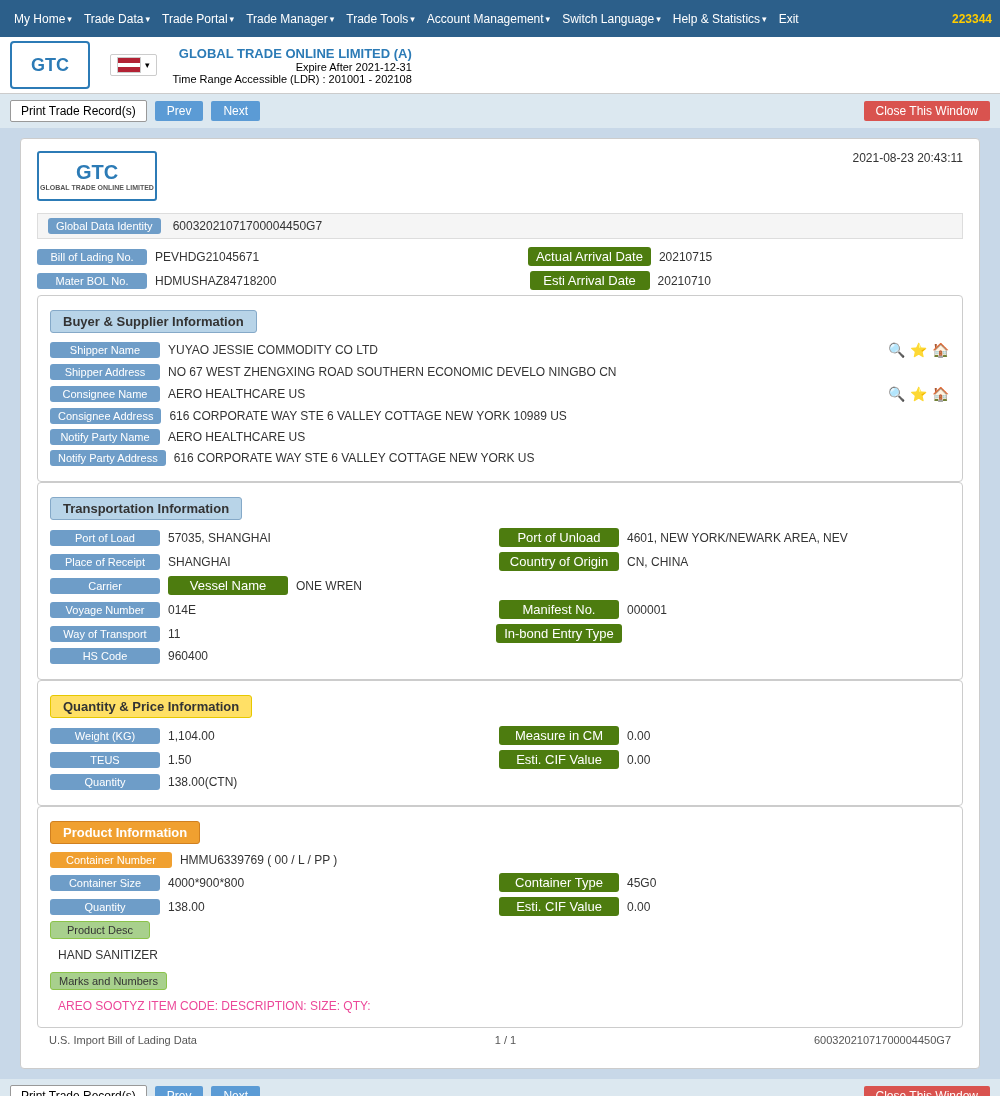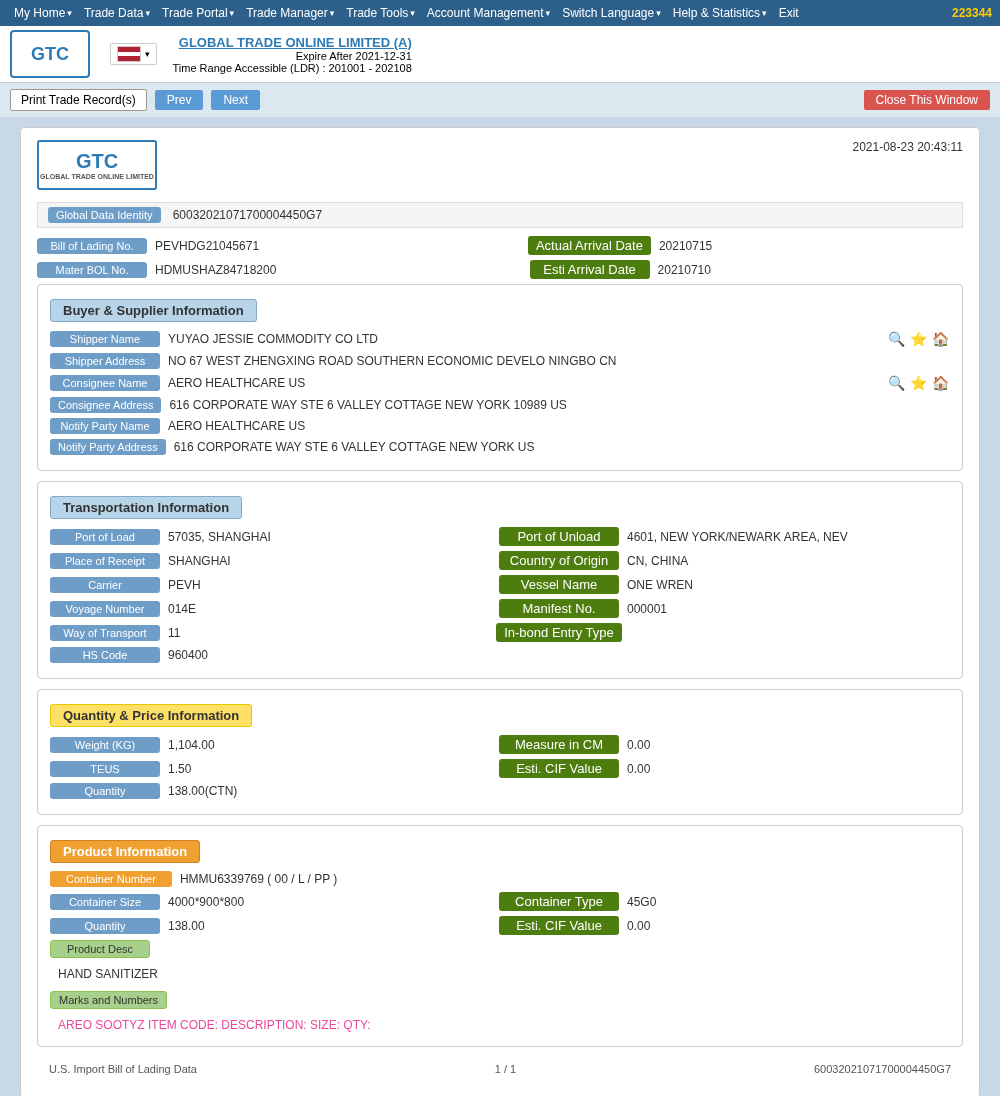--- a/index.html
+++ b/index.html
@@ -5,21 +5,21 @@
     * { box-sizing: border-box; margin: 0; padding: 0; }
     body { font-family: Arial, sans-serif; font-size: 12px; background: #c8d8e8; min-width: 1000px; }
 
     
     .top-nav {
       background: #2c5f8a;
       color: white;
       display: flex;
       align-items: center;
       padding: 0 8px;
-      height: 26px;
+      height: 37px;
       font-size: 12px;
     }
     .top-nav .nav-item { padding: 0 6px; cursor: pointer; display: flex; align-items: center; gap: 2px; }
     .top-nav .spacer { flex: 1; }
     .top-nav .user-id { color: #ffcc00; font-weight: bold; }
     .chevron { font-size: 9px; }
 
     
     .header-bar {
       background: white;
@@ -39,21 +39,21 @@
     .flag-select {
       display: flex; align-items: center; gap: 4px;
       border: 1px solid #ccc; padding: 2px 6px; cursor: pointer;
       margin-right: 16px; border-radius: 2px;
     }
     .flag { width: 24px; height: 16px; background: linear-gradient(180deg, #B22234 33%, white 33%, white 66%, #B22234 66%); position: relative; display: inline-block; border: 1px solid #ccc; }
     .title-area { flex: 1; }
     .title-area h2 { font-size: 16px; color: #333; }
     .title-area .subtitle { font-size: 11px; color: #555; }
     .company-info { text-align: right; }
-    .company-info .company-name { color: #2c7bb6; font-weight: bold; font-size: 13px; text-decoration: underline; }
+    .company-info .company-name { color: #2c7bb6; font-weight: bold; font-size: 13px; }
     .company-info .expire { font-size: 11px; }
     .company-info .ldr { font-size: 11px; }
 
     
     .action-bar {
       background: #dce8f0;
       padding: 6px 10px;
       display: flex;
       align-items: center;
       gap: 8px;
@@ -190,21 +190,20 @@
       background: #f0a030;
       border-color: #d08020;
       color: white;
     }
 
     
     .section-box {
       border: 1px solid #ccc;
       border-radius: 4px;
       padding: 10px 12px;
-      margin-bottom: 10px;
     }
 
     
     .action-icons { display: flex; gap: 4px; margin-left: 8px; }
     .action-icon { width: 18px; height: 18px; cursor: pointer; display: flex; align-items: center; justify-content: center; font-size: 14px; }
 
     
     .full-field-row {
       display: flex;
       align-items: center;
@@ -402,21 +401,20 @@
 
       <div class="field-row">
         <span class="field-label">Place of Receipt</span>
         <span class="field-value">SHANGHAI</span>
         <span class="field-label-sm">Country of Origin</span>
         <span class="field-value">CN, CHINA</span>
       </div>
 
       <div class="field-row">
         <span class="field-label">Carrier</span>
-        <span class="field-value">PEVH</span>
         <span class="field-label-sm">Vessel Name</span>
         <span class="field-value">ONE WREN</span>
       </div>
 
       <div class="field-row">
         <span class="field-label">Voyage Number</span>
         <span class="field-value">014E</span>
         <span class="field-label-sm">Manifest No.</span>
         <span class="field-value">000001</span>
       </div>

